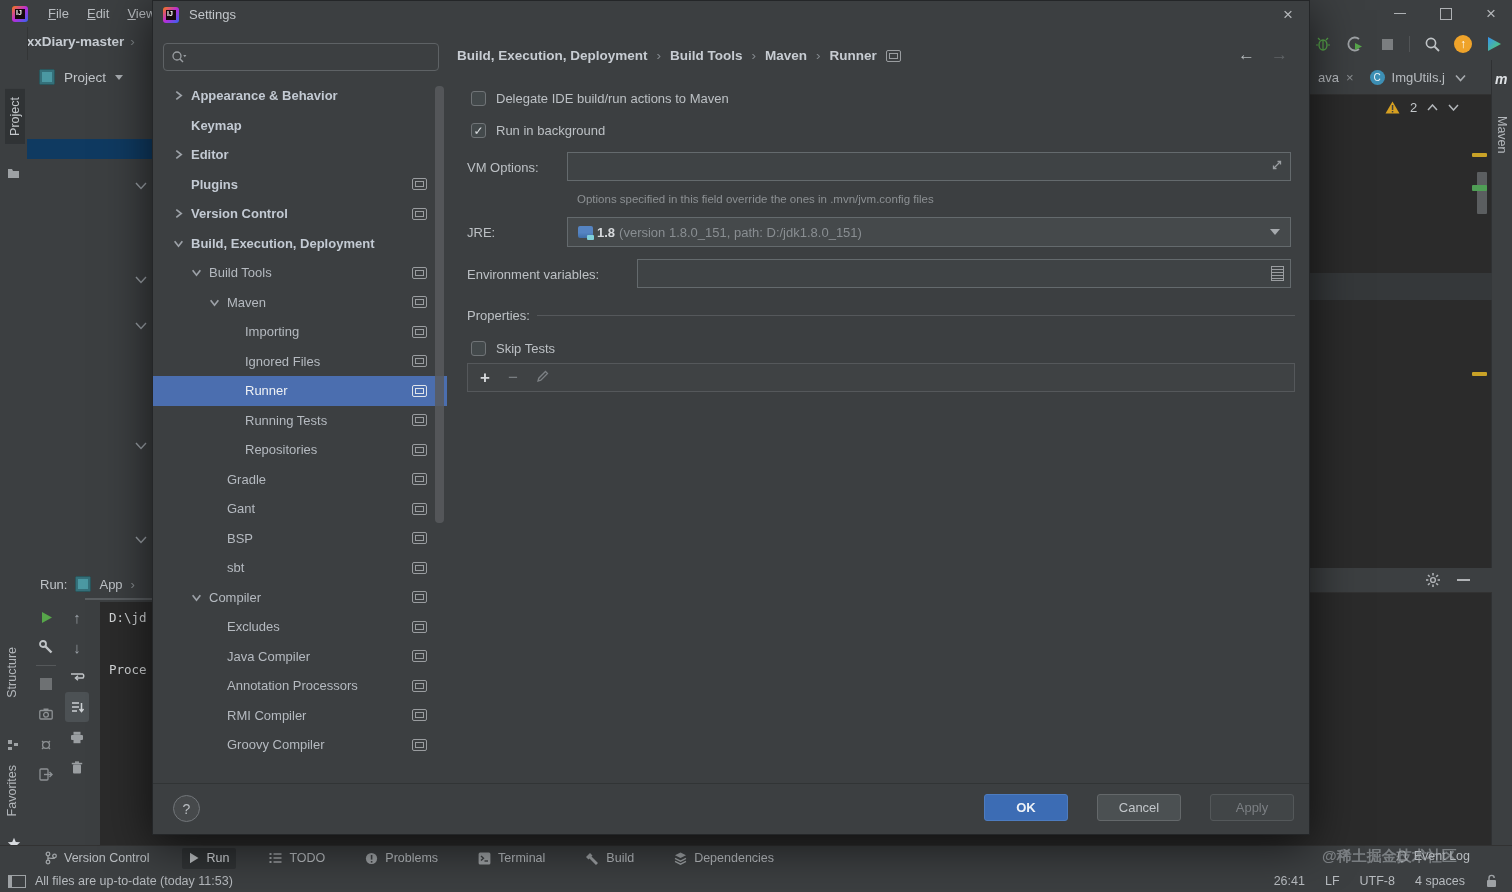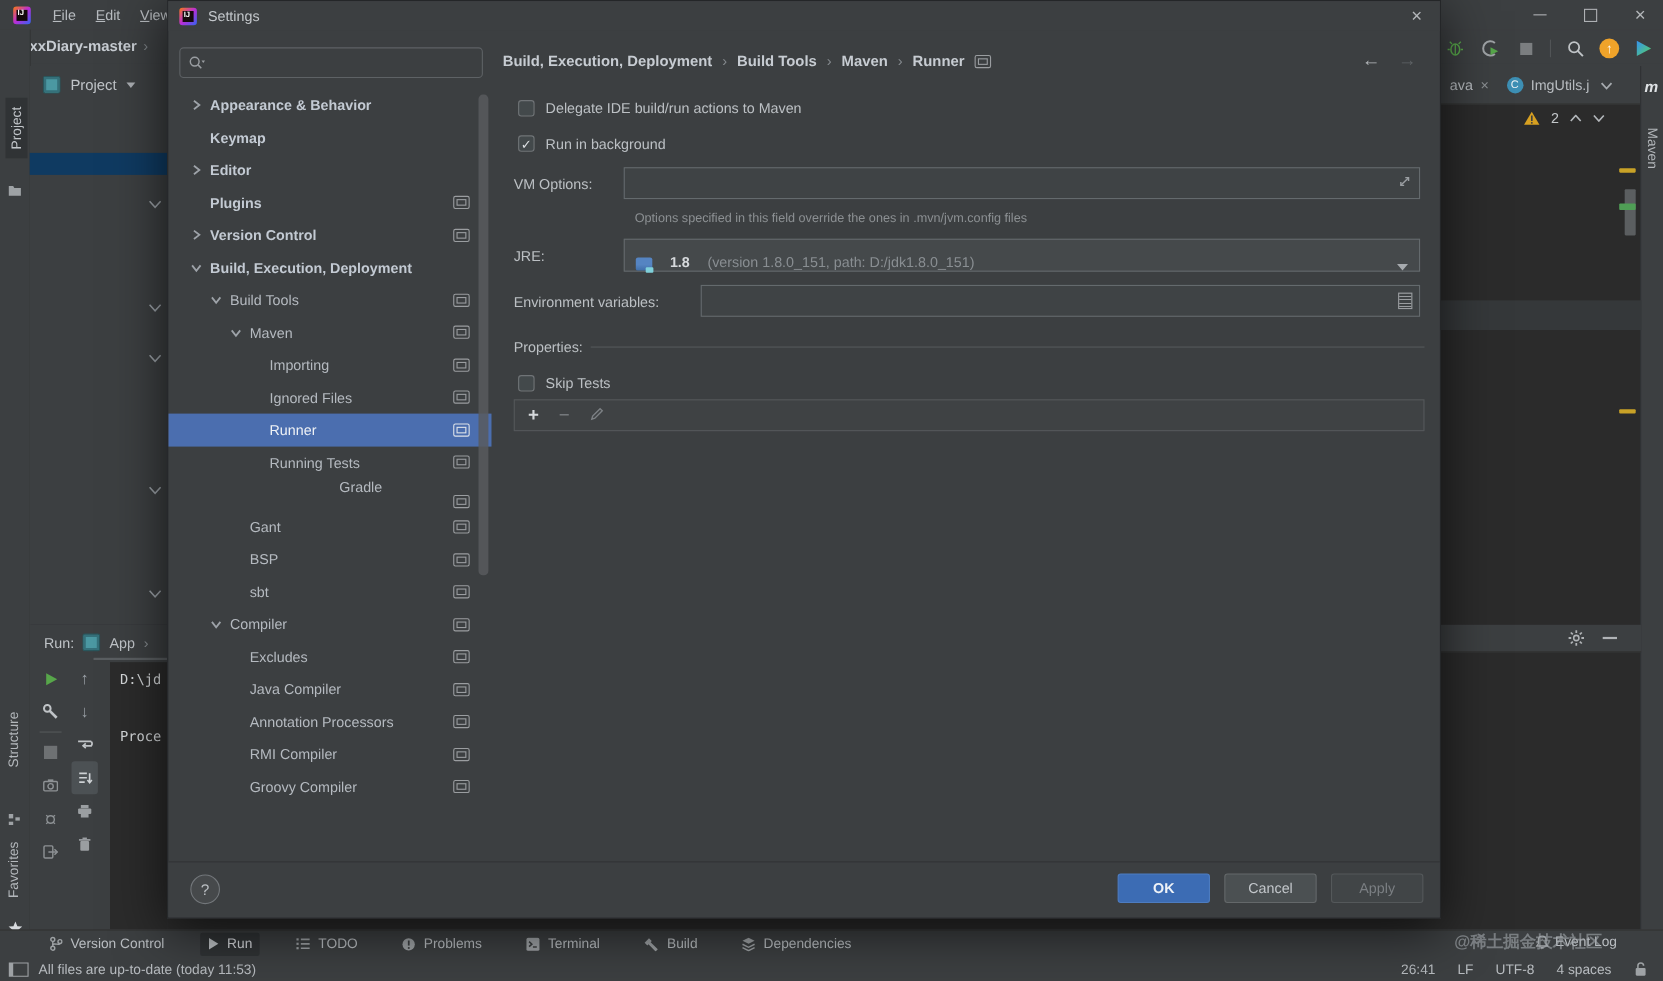--- a/index.html
+++ b/index.html
@@ -109,38 +109,38 @@
   .arrow-fwd{color:#5f6366;}
 
   .cb{width:15px;height:15px;border:1px solid #707477;background:#43494b;border-radius:3px;display:inline-flex;align-items:center;justify-content:center;flex:0 0 auto;box-sizing:border-box;}
   .cb.checked::after{content:"✓";color:#dbdee1;font-size:12px;line-height:1;}
   .cb-row{position:absolute;display:flex;align-items:center;gap:10px;color:#bcc0c4;}
 
   .fld-label{position:absolute;color:#bcc0c4;}
   .txt-field{position:absolute;border:1px solid #646a6d;background:#3f4345;box-sizing:border-box;display:flex;align-items:center;}
   .txt-field input{flex:1;background:transparent;border:none;outline:none;color:#c7cbcf;font-family:inherit;font-size:13px;padding:0 8px;}
   .hint{position:absolute;color:#8c9093;font-size:11.5px;}
-  .combo{position:absolute;border:1px solid #646a6d;background:#45494b;box-sizing:border-box;display:flex;align-items:flex-end;padding:0 10px;gap:16px;}
+  .combo{position:absolute;border:1px solid #646a6d;background:#45494b;box-sizing:border-box;display:flex;align-items:center;padding:0 10px;gap:4px;}
   .jre-icon{width:15px;height:12px;border-radius:2px;background:linear-gradient(180deg,#5584c2 55%,#3f6ea8 100%);position:relative;flex:0 0 auto;}
   .jre-icon::after{content:"";position:absolute;right:-1px;bottom:-2px;width:7px;height:5px;background:#7fd0da;border-radius:1px;}
   .combo-main{color:#d6d9dc;font-weight:bold;}
   .combo-detail{color:#898e92;}
   .combo-arrow{margin-left:auto;width:0;height:0;border-left:5px solid transparent;border-right:5px solid transparent;border-top:6px solid #a6aaae;}
   .env-ic{width:11px;height:13px;border:1px solid #9a9da0;margin-right:6px;background:repeating-linear-gradient(180deg,transparent 0 2px,#9a9da0 2px 3px);}
   .sep-line{position:absolute;height:1px;background:#55585b;}
   .props-toolbar{position:absolute;border:1px solid #55585b;box-sizing:border-box;display:flex;align-items:center;gap:18px;padding-left:12px;background:#3f4244;}
   .pt-plus{color:#d5d8db;font-size:17px;font-weight:bold;line-height:1;}
   .pt-minus{color:#7c8084;font-size:17px;line-height:1;}
   .props-table{position:absolute;border:1px solid #55585b;border-top:none;box-sizing:border-box;}
   .empty-text{position:absolute;left:0;right:0;top:112px;text-align:center;color:#7e8286;font-size:13.5px;}
 
   .dlg-footer{position:absolute;left:0;bottom:0;width:100%;height:50px;border-top:1px solid #313435;background:#3c3f41;}
   .help-btn{position:absolute;left:20px;top:11px;width:25px;height:25px;border-radius:50%;border:1px solid #72767a;color:#b9bdc1;display:flex;align-items:center;justify-content:center;font-size:14px;background:#46494b;}
   .footer-btns{position:absolute;right:15px;top:10px;display:flex;gap:13px;}
-  .btn{min-width:84px;height:27px;border-radius:3px;display:flex;align-items:center;justify-content:center;font-size:13px;box-sizing:border-box;}
+  .btn{min-width:84px;height:27px;border-radius:3px;display:flex;align-items:center;justify-content:center;font-size:13px;box-sizing:border-box;margin-left:16px;}
   .btn-ok{background:#3c6cb4;border:1px solid #4d7cc0;color:#eef2f7;font-weight:bold;}
   .btn-cancel{background:#4b5052;border:1px solid #64686a;color:#c3c7cb;}
   .btn-apply{background:#414547;border:1px solid #54585a;color:#7b7f83;}
 </style>
 </head>
 <body>
 
 <div class="screen">
 
   <div class="main-titlebar">
@@ -591,21 +591,26 @@
         <div class="tree-row selected" style="padding-left: 74px;">
           <span class="tree-chev"></span>
           <span class="tree-label">Runner</span>
           <span class="cfg-icon"></span>
         </div>
         <div class="tree-row" style="padding-left: 74px;">
           <span class="tree-chev"></span>
           <span class="tree-label">Running Tests</span>
           <span class="cfg-icon"></span>
         </div>
-        <div class="tree-row" style="padding-left: 56px; flex-direction: column;">
+        <div class="tree-row" style="padding-left: 74px;">
+          <span class="tree-chev"></span>
+          <span class="tree-label">Repositories</span>
+          <span class="cfg-icon"></span>
+        </div>
+        <div class="tree-row" style="padding-left: 56px;">
           <span class="tree-chev"></span>
           <span class="tree-label">Gradle</span>
           <span class="cfg-icon"></span>
         </div>
         <div class="tree-row" style="padding-left: 56px;">
           <span class="tree-chev"></span>
           <span class="tree-label">Gant</span>
           <span class="cfg-icon"></span>
         </div>
         <div class="tree-row" style="padding-left: 56px; text-align: center;">

